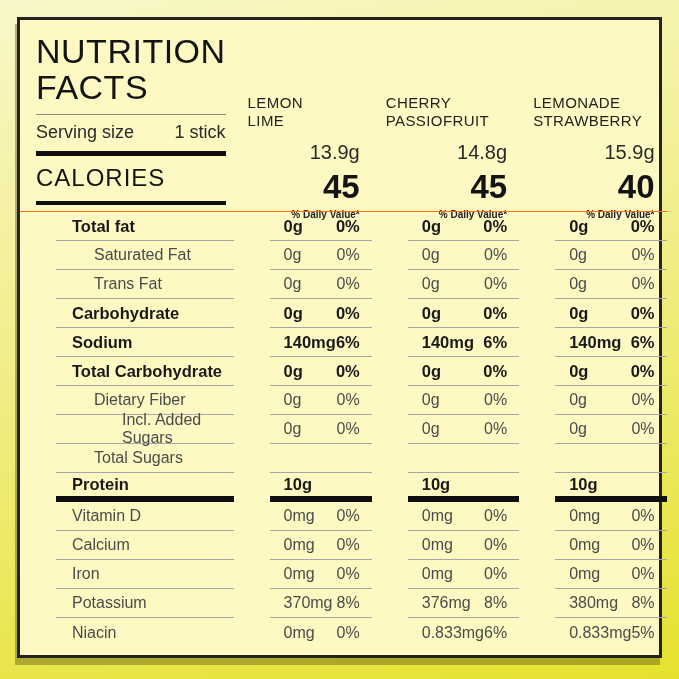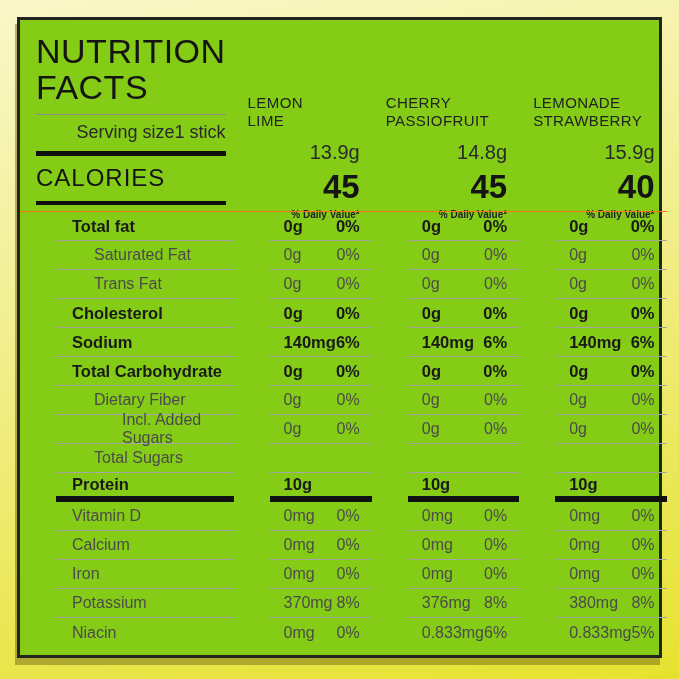--- a/index.html
+++ b/index.html
@@ -5,33 +5,33 @@
   html,body{margin:0;padding:0;}
   body{
     width:679px;height:679px;
     font-family:"Liberation Sans", sans-serif;
     background:linear-gradient(168deg,#f9f7c8 0%,#f1ee8a 45%,#e5e22e 100%);
     position:relative;overflow:hidden;
     color:#1a1a1a;
   }
   .card{
     position:absolute;left:17px;top:17px;width:645px;height:641px;
-    box-sizing:border-box;border:3px solid #232321;background:#84cc16;
+    box-sizing:border-box;border:3px solid #232321;background:#fef9c3;
     box-shadow:-2px 7px 0 rgba(100,95,15,.45);
     display:flex;
   }
   .vdiv{width:1px;background:#7a7a78;margin:12px 0 14px;}
   .col{display:flex;flex-direction:column;box-sizing:border-box;}
   .lcol{width:220px;}
   .vcol{flex:1;}
   
   .lh{height:191px;box-sizing:border-box;padding:13px 8px 0 16px;}
   .title{font-size:34px;line-height:1.06;letter-spacing:.5px;color:#141414;}
   .rule1{height:1px;background:#8b8b8b;margin-top:9px;}
-  .serving{display:flex;justify-content:flex-end;align-items:center;font-size:18px;padding:7px 0 8px;color:#2a2a2a;}
+  .serving{display:flex;justify-content:space-between;align-items:center;font-size:18px;padding:7px 0 8px;color:#2a2a2a;}
   .bar5{height:5px;background:#101010;}
   .calword{font-size:24px;letter-spacing:1px;padding:8px 0 9px;color:#141414;}
   .bar4{height:4px;background:#101010;}
   
   .vh{height:191px;box-sizing:border-box;padding:74px 12px 0 14px;display:flex;flex-direction:column;}
   .fname{font-size:15px;line-height:1.22;letter-spacing:.4px;color:#222;}
   .frule{height:2px;background:#2b2b2b;margin-top:7px;}
   .weight{text-align:right;font-size:20px;margin-top:3px;color:#2a2a2a;}
   .vh .bar5{margin-top:4px;}
   .calnum{text-align:right;font-size:33px;font-weight:700;line-height:1.05;margin-top:2px;color:#141414;}
@@ -75,21 +75,21 @@
       <div class="row b">
           <span>Total fat</span>
         </div>
       <div class="row lt i1">
           <span>Saturated Fat</span>
         </div>
       <div class="row lt i1">
           <span>Trans Fat</span>
         </div>
       <div class="row b">
-          <span>Cholesterol</span>
+          <span>Carbohydrate</span>
         </div>
       <div class="row b">
           <span>Sodium</span>
         </div>
       <div class="row b">
           <span>Total Carbohydrate</span>
         </div>
       <div class="row lt i1">
           <span>Dietary Fiber</span>
         </div>

